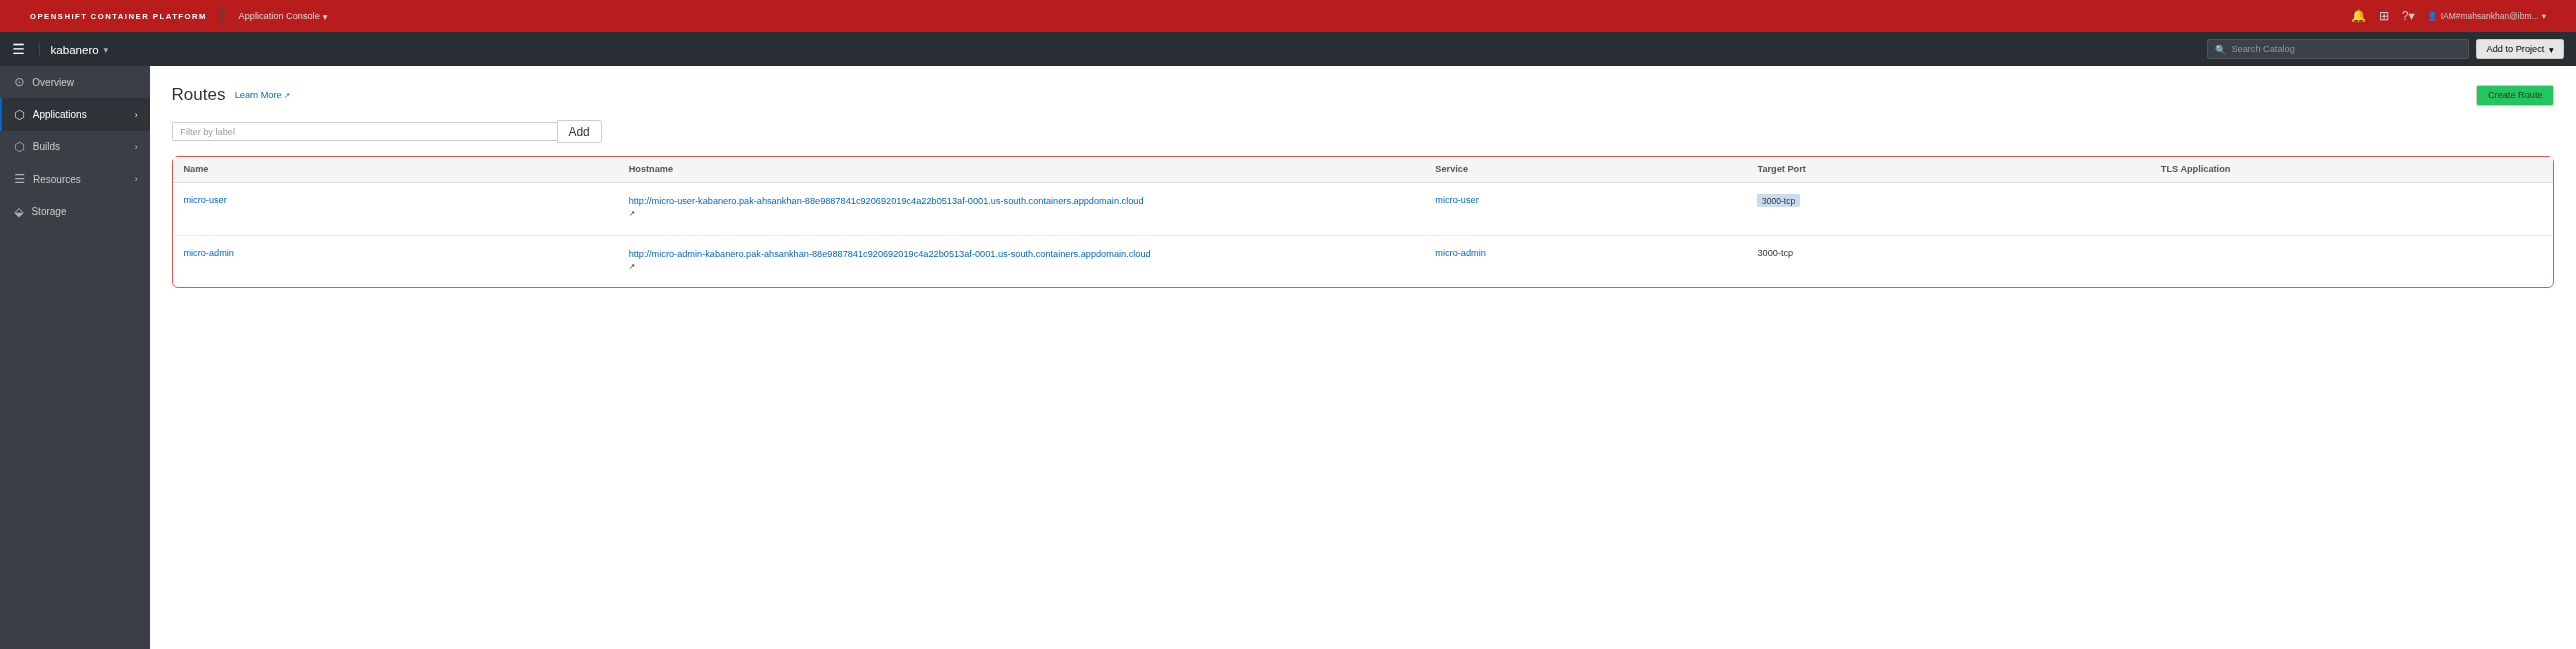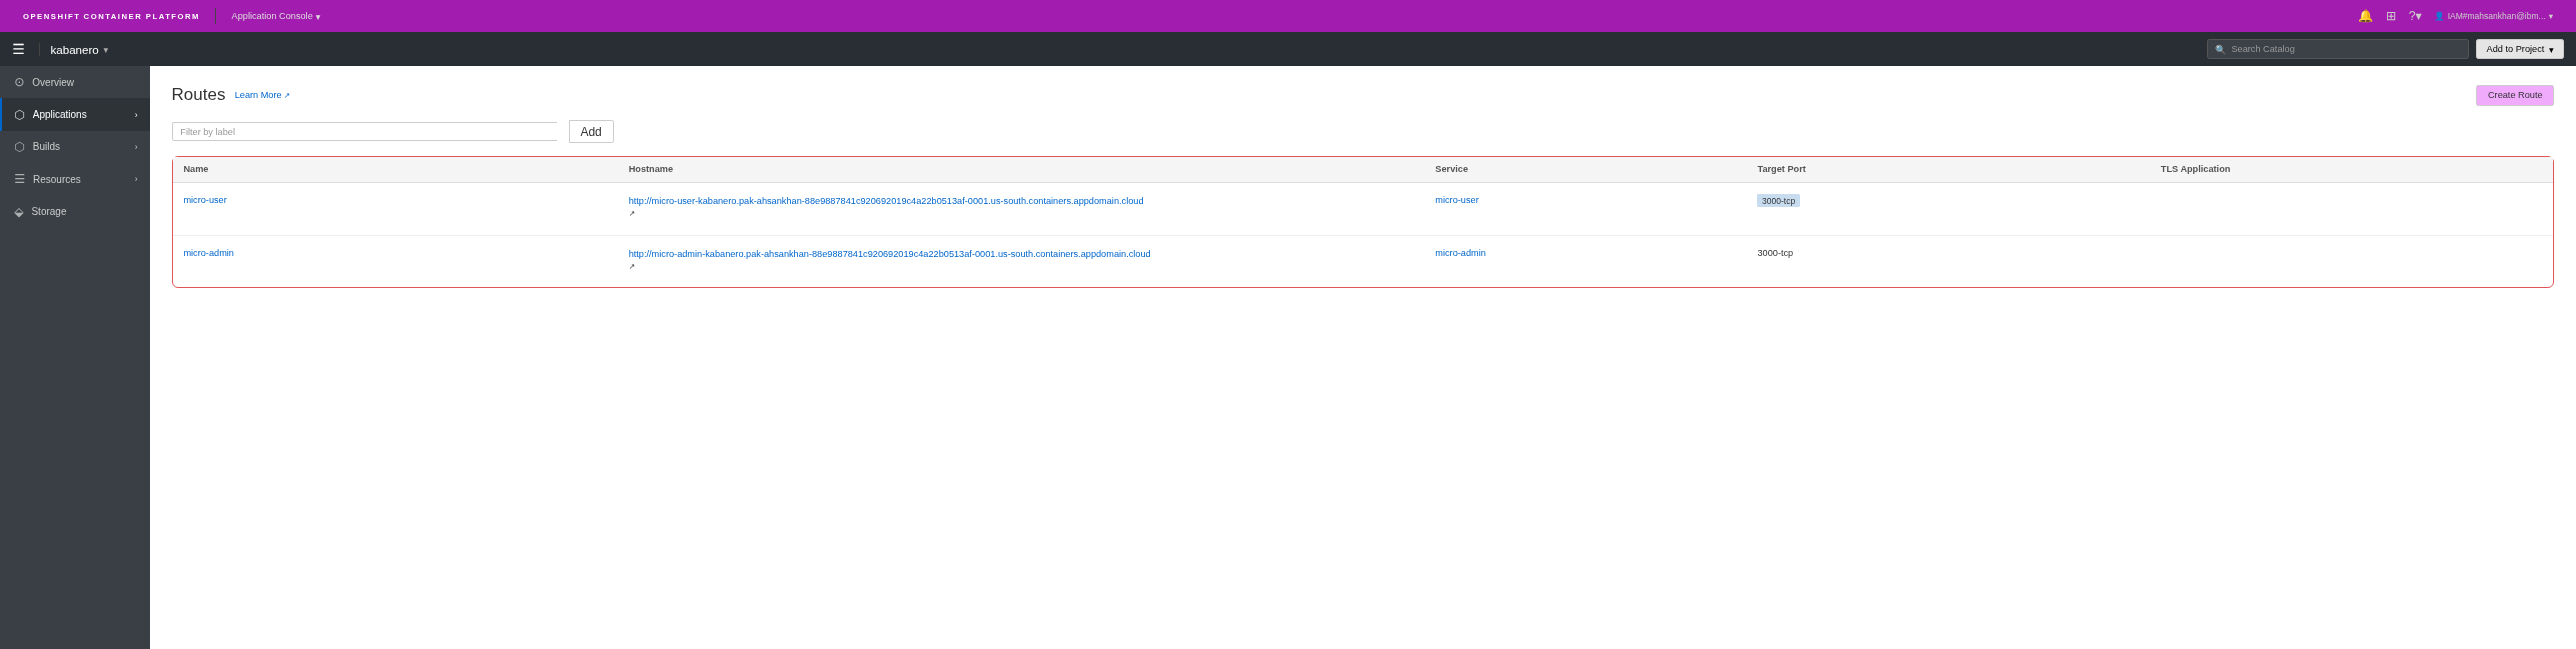--- a/index.html
+++ b/index.html
@@ -1,25 +1,25 @@
 <!DOCTYPE html>
 <html style="font-size:12.3px"><head>
   <meta charset="utf-8">
   <style>
     * { box-sizing: border-box; margin: 0; padding: 0; }
     body { font-family: 'Helvetica Neue', Arial, sans-serif; font-size: 10px; background: #f5f5f5; }
 
     
     .top-nav {
-      background: #a21caf;
+      background: #b91c1c;
       color: #fff;
       height: 32px;
       display: flex;
       align-items: center;
-      padding: 0 23px;
+      padding: 0 30px;
       gap: 9.2px;
     }
     .openshift-logo {
       display: flex;
       align-items: center;
       gap: 3.1px;
     }
     .brand-text { font-size: 7.7px; letter-spacing: 1.5px; font-weight: 700; color: #fff; }
     .nav-divider { width: 0.8px; height: 15.4px; background: #444; margin: 0 6.2px; }
     .app-console-btn {
@@ -181,34 +181,34 @@
     }
     .learn-more-link {
       color: #0066cc;
       font-size: 9.2px;
       text-decoration: none;
       display: flex;
       align-items: center;
       gap: 2px;
     }
     .create-route-btn {
-      background: #f0abfc;
+      background: #22c55e;
       border: 0.8px solid #ccc;
       border-radius: 2.3px;
       padding: 4.6px 10.8px;
       font-size: 9.2px;
       cursor: pointer;
       color: #333;
     }
 
     
     .filter-bar {
       display: flex;
       align-items: center;
-      gap: 12px;
+      gap: 0;
       margin-bottom: 12.3px;
     }
     .filter-input {
       border: 0.8px solid #ccc;
       border-right: none;
       border-radius: 2.3px 0 0 2.3px;
       padding: 3.9px 7.7px;
       font-size: 9.2px;
       width: 385px;
       outline: none;

